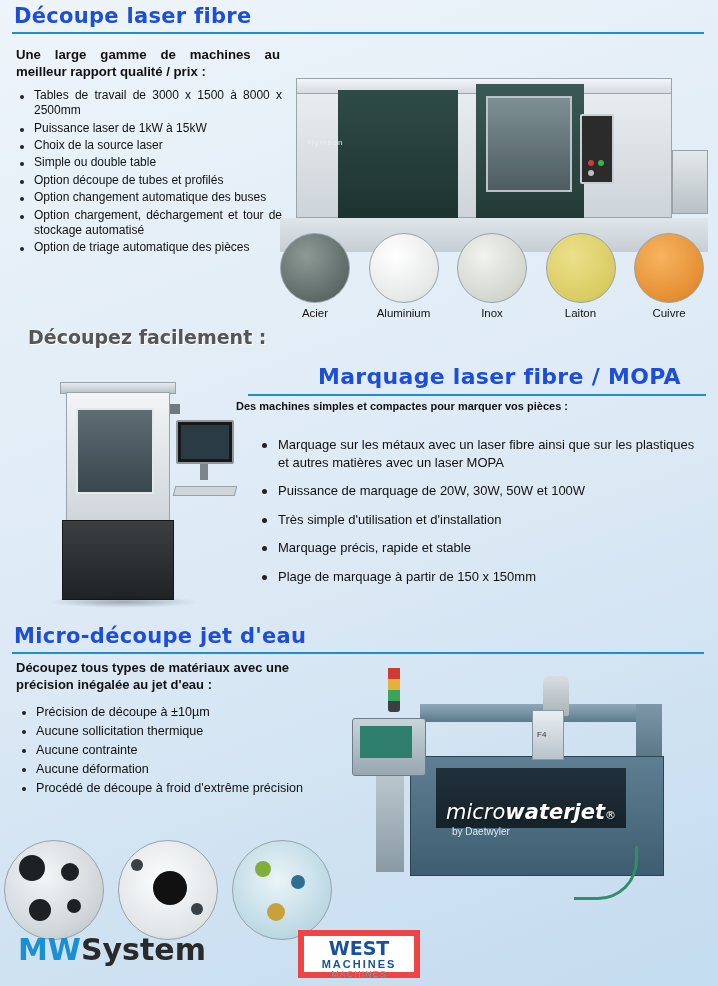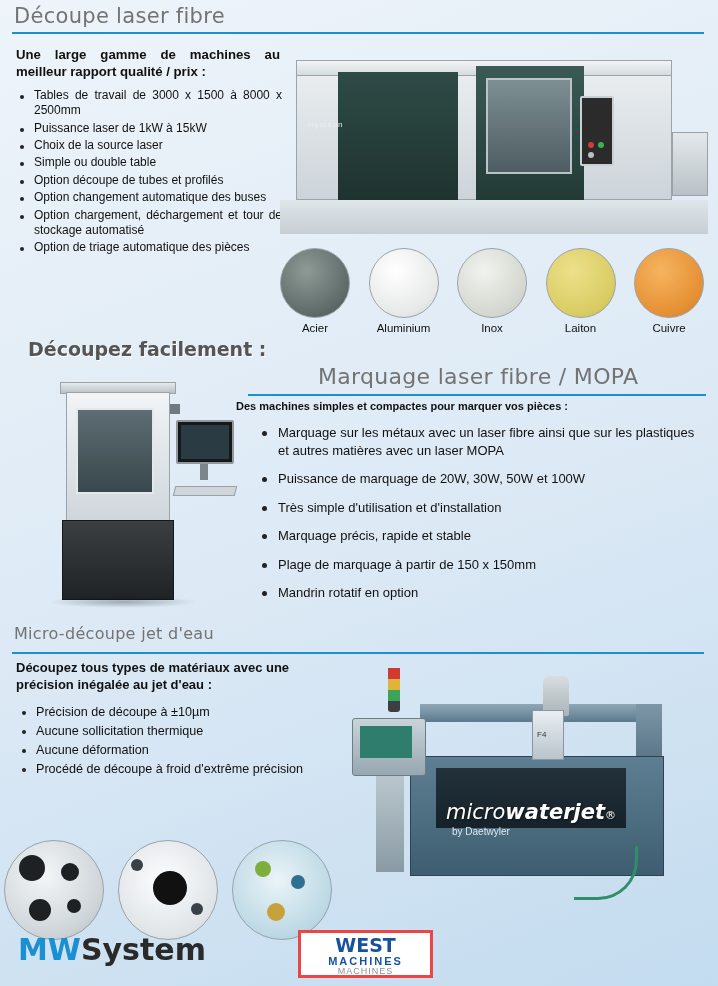--- a/index.html
+++ b/index.html
@@ -10,22 +10,22 @@
     position: relative;
     overflow: hidden;
     font-family: "Liberation Sans", sans-serif;
     background: linear-gradient(160deg, #eef4fa 0%, #e4eef7 30%, #dce9f5 55%, #cfe2f2 78%, #c3dcef 100%);
     color: #111;
   }
 
   
   .sec-title {
     font-family: "DejaVu Sans", sans-serif;
-    font-weight: normal;
-    color: #737373;
+    font-weight: bold;
+    color: #1d4ed8;
     letter-spacing: 0.3px;
   }
   .rule {
     height: 2px;
     background: #1a8fd1;
     width: 100%;
   }
   ul.bullets {
     list-style: none;
     margin: 0;
@@ -77,21 +77,21 @@
     top: 88px;
     width: 266px;
     font-size: 12px;
     text-align: justify;
   }
 
   
   #laser-photo {
     position: absolute;
     left: 280px;
-    top: 36px;
+    top: 54px;
     width: 428px;
     height: 198px;
     overflow: hidden;
   }
   .mach1-floor {
     position: absolute; left: 0; bottom: 0; width: 100%; height: 34px;
     background: linear-gradient(#dfe6ea, #c6ced4);
   }
   .mach1-body {
     position: absolute; left: 16px; top: 36px; width: 376px; height: 128px;
@@ -128,21 +128,21 @@
   .mach1-btn { position: absolute; width: 6px; height: 6px; border-radius: 50%; }
   .mach1-logo {
     position: absolute; left: 28px; top: 84px;
     color: #e8eef1; font-size: 8px; letter-spacing: 1px;
   }
 
   
   #materials {
     position: absolute;
     left: 276px;
-    top: 248px;
+    top: 233px;
     width: 432px;
     display: flex;
     justify-content: space-between;
   }
   .mat { width: 78px; text-align: center; }
   .mat .disc {
     width: 70px; height: 70px; border-radius: 50%;
     margin: 0 auto 4px auto;
     border: 1px solid #9aa3a9;
   }
@@ -150,21 +150,20 @@
 
   #decoupez-facile {
     position: absolute;
     left: 28px;
     top: 326px;
     font-size: 19px;
     color: #555;
     font-weight: bold;
     font-family: "DejaVu Sans", sans-serif;
     text-shadow: 1px 1px 0 #fff;
-    margin-top: 12px;
   }
 
   
   #sec-marquage-title {
     position: absolute;
     left: 318px;
     top: 364px;
     font-size: 22px;
   }
   #sec-marquage-rule {
@@ -177,21 +176,21 @@
     position: absolute;
     left: 236px;
     top: 400px;
     width: 452px;
     font-size: 11px;
     font-weight: bold;
   }
   #marquage-list {
     position: absolute;
     left: 256px;
-    top: 424px;
+    top: 436px;
     width: 450px;
     font-size: 13px;
   }
   #marquage-list li {
     padding-left: 22px;
     margin-bottom: 11px;
     line-height: 1.35;
   }
   #marquage-list li:before {
     left: 6px; top: 7px; width: 5px; height: 5px;
@@ -242,21 +241,21 @@
   .m2-shadow {
     position: absolute; left: 10px; top: 228px; width: 150px; height: 12px;
     background: radial-gradient(ellipse at center, rgba(0,0,0,.28), rgba(0,0,0,0) 70%);
   }
 
   
   #sec-jet-title {
     position: absolute;
     left: 14px;
     top: 624px;
-    font-size: 16px;
+    font-size: 21px;
   }
   #sec-jet-rule {
     position: absolute;
     left: 12px;
     top: 652px;
     width: 692px;
   }
   #jet-intro {
     position: absolute;
     left: 16px;
@@ -371,24 +370,24 @@
     font-size: 30px;
     font-family: "DejaVu Sans", sans-serif;
     font-weight: bold;
   }
   #footer-system .mw { color: #1a8fd1; }
   #footer-system .sys { color: #2a2a2a; }
   #west-logo {
     position: absolute;
     left: 298px;
     top: 930px;
-    width: 135px;
+    width: 122px;
     height: 48px;
     background: #fff;
-    border: 3px solid #ef4444;
+    border: 6px solid #ef4444;
     text-align: center;
     line-height: 1.05;
     padding-top: 3px;
   }
   #west-logo .w1 { color: #1752a0; font-weight: bold; font-size: 19px; font-family: "DejaVu Sans", sans-serif; }
   #west-logo .w2 { color: #1752a0; font-weight: bold; font-size: 11px; letter-spacing: 2px; }
   #west-logo .w3 { color: #8a9097; font-size: 9px; letter-spacing: 1px; }
 </style>
 </head>
 <body>
@@ -455,21 +454,20 @@
 <div class="sec-title" id="sec-marquage-title">Marquage laser fibre / MOPA</div>
 <div class="rule" id="sec-marquage-rule"></div>
 <div id="marquage-intro">Des machines simples et compactes pour marquer vos pièces :</div>
 
 <ul class="bullets" id="marquage-list">
   <li>Marquage sur les métaux avec un laser fibre ainsi que sur les plastiques et autres matières avec un laser MOPA</li>
   <li>Puissance de marquage de 20W, 30W, 50W et 100W</li>
   <li>Très simple d'utilisation et d'installation</li>
   <li>Marquage précis, rapide et stable</li>
   <li>Plage de marquage à partir de 150 x 150mm</li>
-  <li>Mandrin rotatif en option</li>
 </ul>
 
 <div id="marq-photo">
   <div class="m2-top"></div>
   <div class="m2-cab"></div>
   <div class="m2-win"></div>
   <div class="m2-base"></div>
   <div class="m2-arm"></div>
   <div class="m2-mon">
       <div class="m2-mon-screen"></div>
@@ -479,20 +477,21 @@
   <div class="m2-shadow"></div>
 </div>
 
 <div class="sec-title" id="sec-jet-title">Micro-découpe jet d'eau</div>
 <div class="rule" id="sec-jet-rule"></div>
 <div id="jet-intro">Découpez tous types de matériaux avec une précision inégalée au jet d'eau :</div>
 
 <ul class="bullets" id="jet-list">
   <li>Précision de découpe à ±10µm</li>
   <li>Aucune sollicitation thermique</li>
+  <li>Aucune contrainte</li>
   <li>Aucune déformation</li>
   <li>Procédé de découpe à froid d'extrême précision</li>
 </ul>
 
 <div id="jet-photo">
   <div class="wj-light">
     <i style="background:#cf3b33;"></i>
     <i style="background:#e0b43a;"></i>
     <i style="background:#3ca35a;"></i>
   </div>

